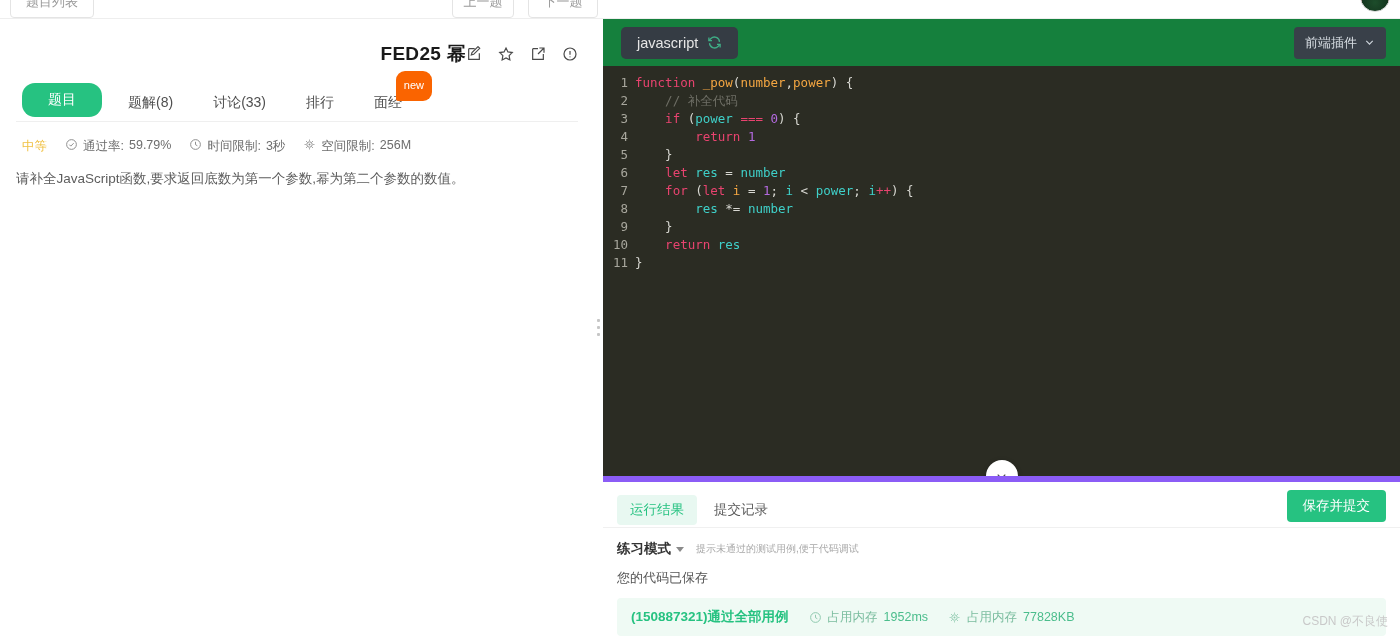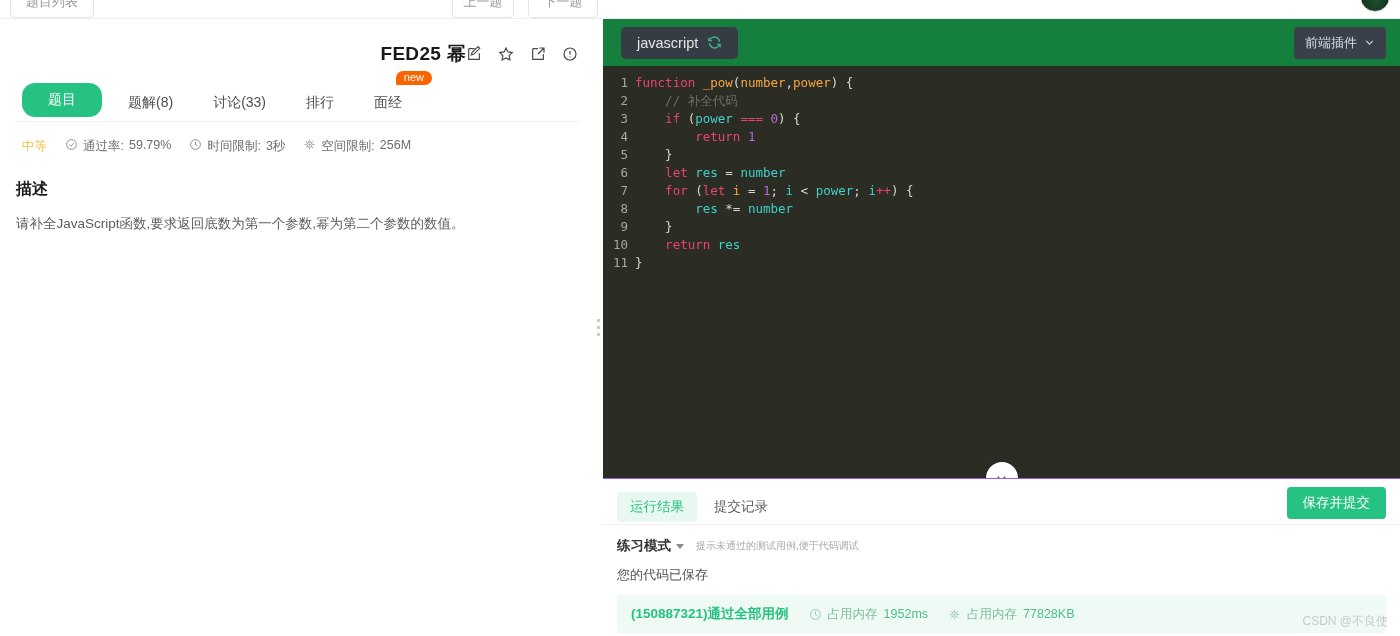--- a/index.html
+++ b/index.html
@@ -56,21 +56,21 @@
     position: relative; padding: 9px 20px; font-size: 14px; color: #4f4f4f;
     cursor: pointer; white-space: nowrap;
   }
   .tab.active {
     background: #26c281; color: #ffffff; border-radius: 13px;
     margin: 0 6px 4px 6px; padding: 8px 26px; font-weight: normal;
   }
   .new-badge {
     position: absolute; top: -14px; right: -10px;
     background: #fa6400; color: #fff; font-size: 11px;
-    padding: 0 8px; border-radius: 9px 9px 9px 2px; line-height: 1.25;
+    padding: 8px 8px; border-radius: 9px 9px 9px 2px; line-height: 1.25;
   }
 
   
   .meta-row {
     display: flex; align-items: center; gap: 18px;
     padding: 16px 16px 0 22px; font-size: 12.5px; color: #6d6d6d;
   }
   .meta-diff { color: #f0c040; font-size: 12.5px; }
   .meta-item { display: flex; gap: 5px; }
   .meta-item svg { width: 13px; height: 13px; color: #8c8c8c; }
@@ -132,21 +132,21 @@
     position: absolute; left: 50%; transform: translateX(-50%);
     bottom: -16px; width: 32px; height: 32px; border-radius: 50%;
     background: #ffffff; box-shadow: 0 1px 5px rgba(0,0,0,.22);
     display: flex; align-items: center; justify-content: center; z-index: 20;
   }
   .collapse-btn svg { width: 13px; height: 13px; color: #4a4a4a; }
 
   
   .results {
     background: #ffffff; flex: 0 0 158px; position: relative;
-    border-top: 1px solid #8b5cf6; display: flex; flex-direction: column;
+    border-top: 6px solid #8b5cf6; display: flex; flex-direction: column;
   }
   .res-tabs {
     display: flex; align-items: center; gap: 4px; padding: 10px 14px 0 14px;
     position: relative; height: 46px; border-bottom: 1px solid #f0f0f0;
   }
   .res-tab { font-size: 13.5px; color: #5a5a5a; padding: 6px 13px; border-radius: 4px; cursor: pointer; }
   .res-tab.active { background: #e8f8f1; color: #26c281; }
   .submit-btn {
     position: absolute; right: 14px; top: 8px;
     background: #26c281; color: #fff; font-size: 13.5px;
@@ -264,21 +264,20 @@
         <svg viewBox="0 0 24 24" fill="none" stroke="currentColor" stroke-width="1.8">
             <circle cx="12" cy="12" r="5"></circle>
             <circle cx="12" cy="12" r="1.8" fill="currentColor" stroke="none"></circle>
             <path d="M12 3v2M12 19v2M3 12h2M19 12h2M5.6 5.6l1.5 1.5M16.9 16.9l1.5 1.5M18.4 5.6l-1.5 1.5M7.1 16.9l-1.5 1.5"></path>
           </svg>
         <span>空间限制:</span>
         <span>256M</span>
       </span>
     </div>
 
-    <div class="sec-title">描述</div>
     <div class="sec-body">请补全JavaScript函数,要求返回底数为第一个参数,幂为第二个参数的数值。</div>
   </div>
 
   <div class="splitter">
     <span class="dots">
         <i></i>
         <i></i>
         <i></i>
       </span>
   </div>

